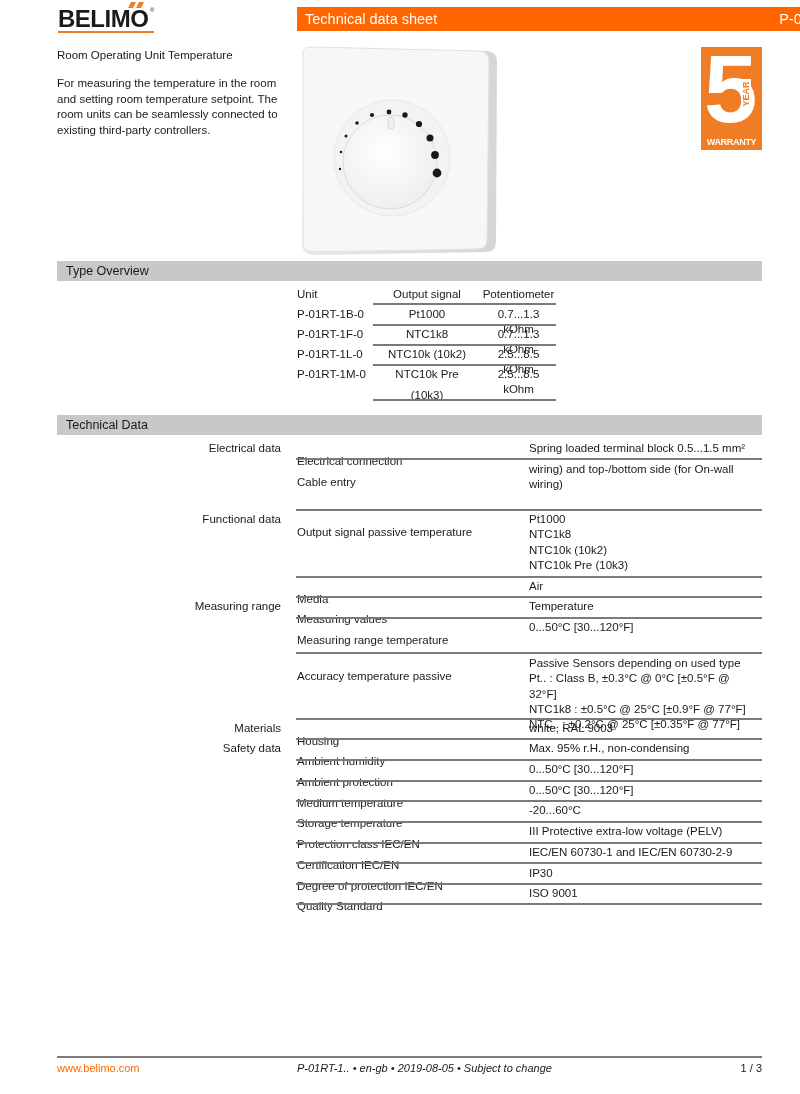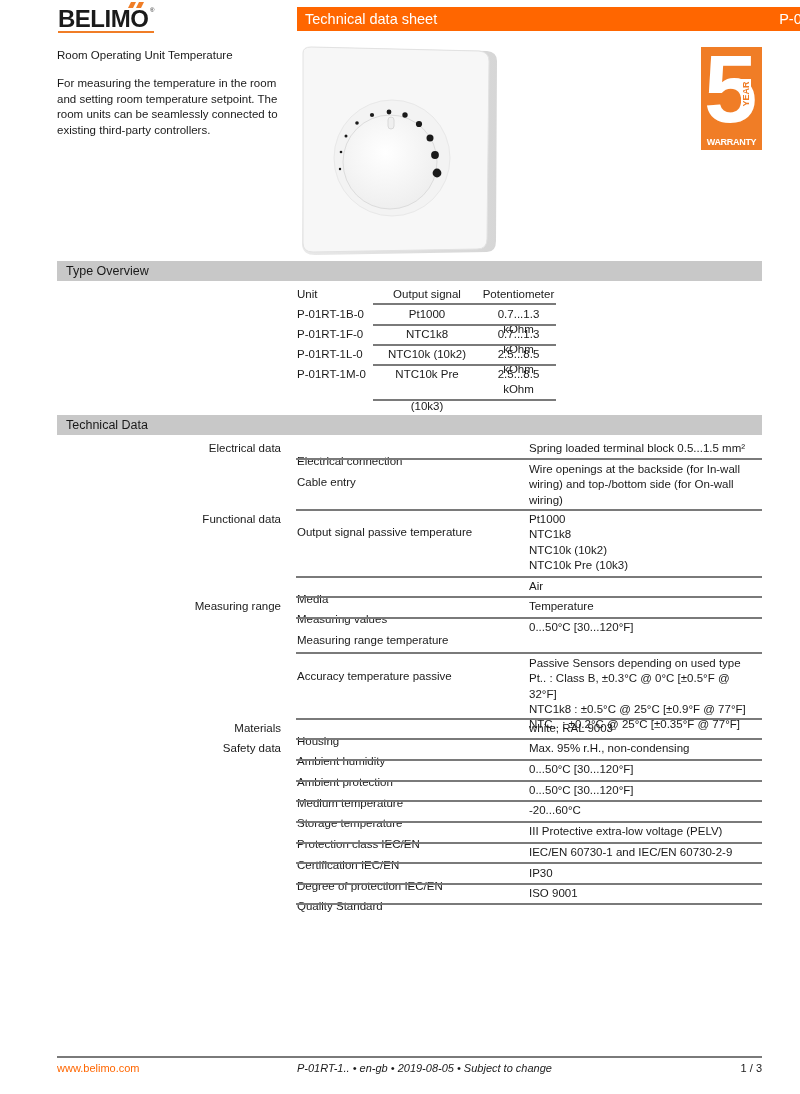--- a/index.html
+++ b/index.html
@@ -139,42 +139,41 @@
   <div class="tt-row" style="top:60px;">
     <span class="tt-cell tt-type">P-01RT-1L-0</span>
     <span class="tt-cell tt-signal">NTC10k (10k2)</span>
     <span class="tt-cell tt-pot">2.5...8.5 kOhm</span>
   </div>
   <div class="tt-line" style="top:77px;"></div>
 
   <div class="tt-row" style="top:80px;">
     <span class="tt-cell tt-type">P-01RT-1M-0</span>
     <span class="tt-cell tt-signal">NTC10k Pre</span>
-    <span class="tt-cell tt-signal" style="top:32px;">(10k3)</span>
+    <span class="tt-cell tt-signal" style="top:21px;">(10k3)</span>
     <span class="tt-cell tt-pot">2.5...8.5 kOhm</span>
   </div>
   <div class="tt-line" style="top:112px;"></div>
 </div>
 
 <div class="section-bar" style="top:415px;">Technical Data</div>
 
 <div id="td-container">
     <div class="td-row" style="top: 441px;">
       <span class="td-group">Electrical data</span>
       <span class="td-label">Electrical connection</span>
       <div class="td-value">
         <div>Spring loaded terminal block 0.5...1.5 mm²</div>
       </div>
     </div>
     <div class="td-line" style="top: 458px;"></div>
     <div class="td-row" style="top: 462px;">
       <span class="td-group"></span>
       <span class="td-label">Cable entry</span>
       <div class="td-value">
-        <div>Wire openings at the backside (for In-wall</div>
         <div>wiring) and top-/bottom side (for On-wall</div>
         <div>wiring)</div>
       </div>
     </div>
     <div class="td-line" style="top: 509px;"></div>
     <div class="td-row" style="top: 512px;">
       <span class="td-group">Functional data</span>
       <span class="td-label">Output signal passive temperature</span>
       <div class="td-value">
         <div>Pt1000</div>

